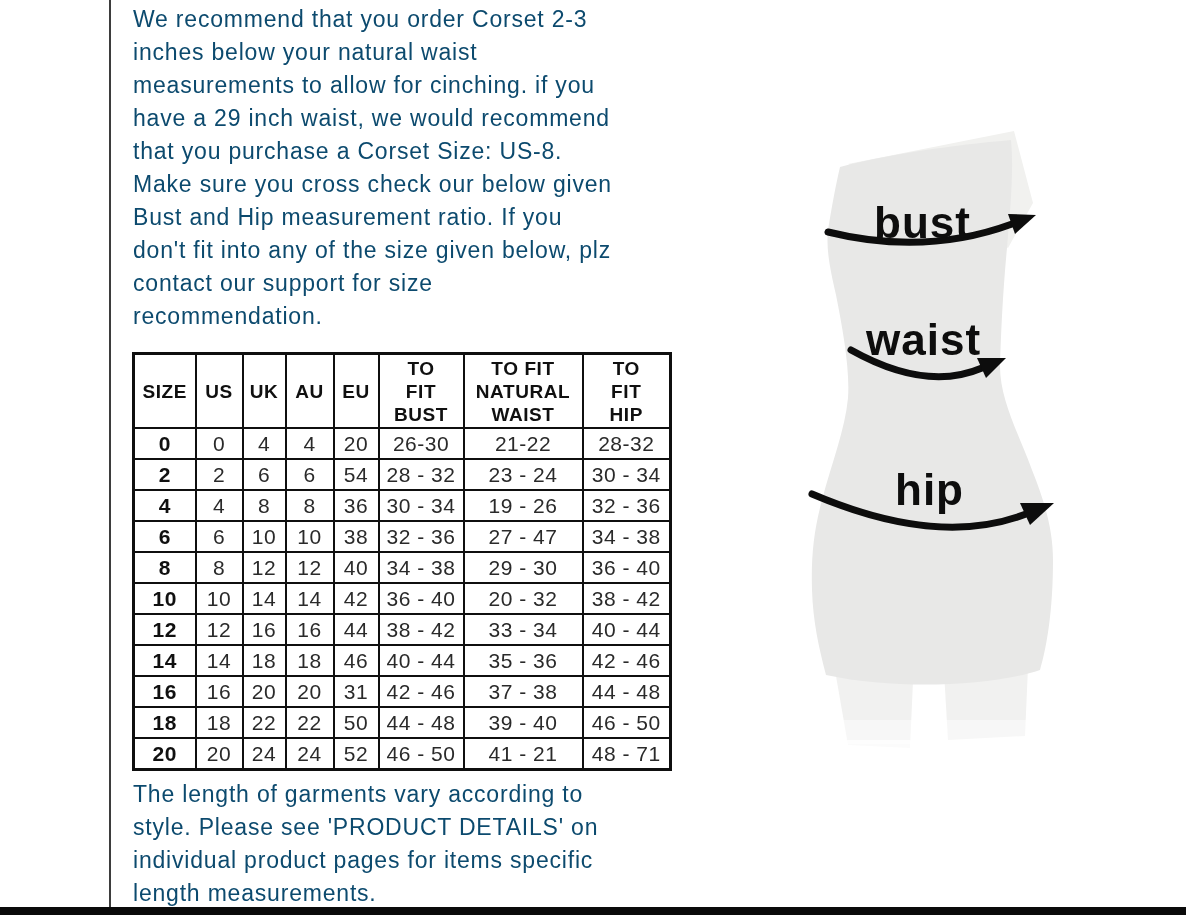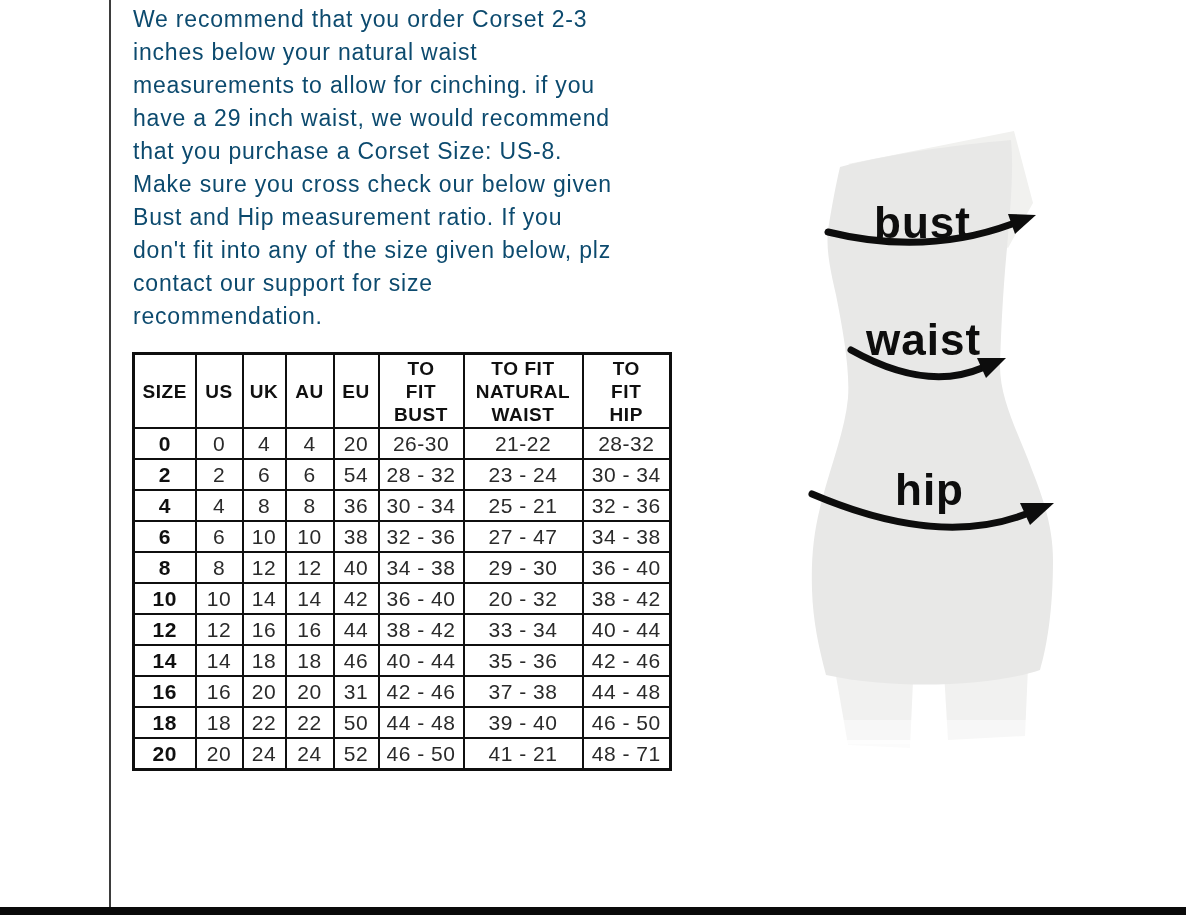--- a/index.html
+++ b/index.html
@@ -161,21 +161,21 @@
           <td>23 - 24</td>
           <td>30 - 34</td>
         </tr>
         <tr>
           <td class="size-col">4</td>
           <td>4</td>
           <td>8</td>
           <td>8</td>
           <td>36</td>
           <td>30 - 34</td>
-          <td>25 - 21</td>
+          <td>19 - 26</td>
           <td>32 - 36</td>
         </tr>
         <tr>
           <td class="size-col">6</td>
           <td>6</td>
           <td>10</td>
           <td>10</td>
           <td>38</td>
           <td>32 - 36</td>
           <td>27 - 47</td>
@@ -247,20 +247,24 @@
           <td>24</td>
           <td>24</td>
           <td>52</td>
           <td>46 - 50</td>
           <td>41 - 21</td>
           <td>48 - 71</td>
         </tr>
       </tbody>
     </table>
 
+  <div class="para footer-note">The length of garments vary according to
+style. Please see 'PRODUCT DETAILS' on
+individual product pages for items specific
+length measurements.</div>
 
   <svg class="figure-svg" viewBox="780 100 406 700">
 
     <polygon points="848,164 1014,131 1033,203 1008,248" fill="#f1f1ef"></polygon>
 
     <polygon points="836,676 913,681 910,748 848,745" fill="#f1f1f0"></polygon>
     <polygon points="944,672 1028,667 1025,736 948,740" fill="#f1f1f0"></polygon>
 
     <path d="M 840 167
              C 895 152, 975 143, 1011 140

